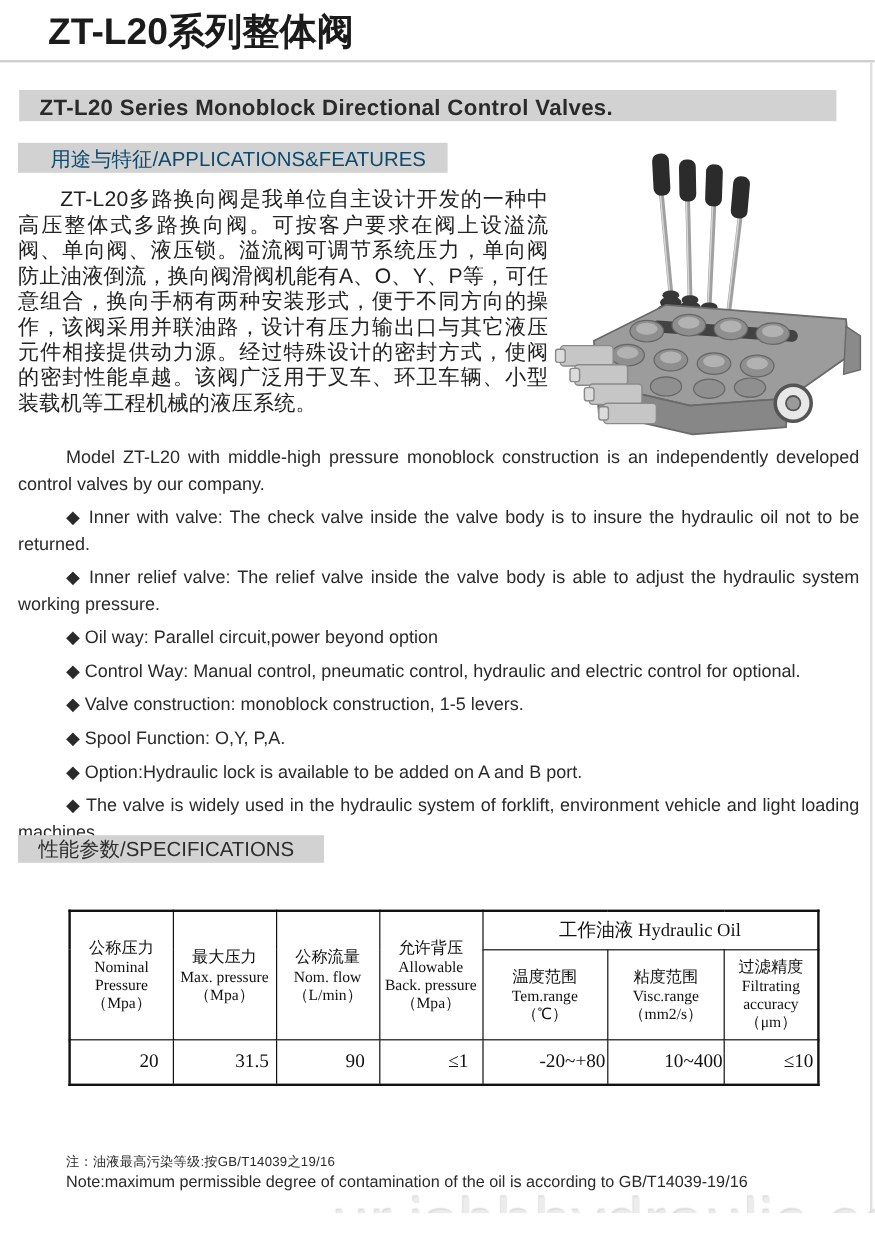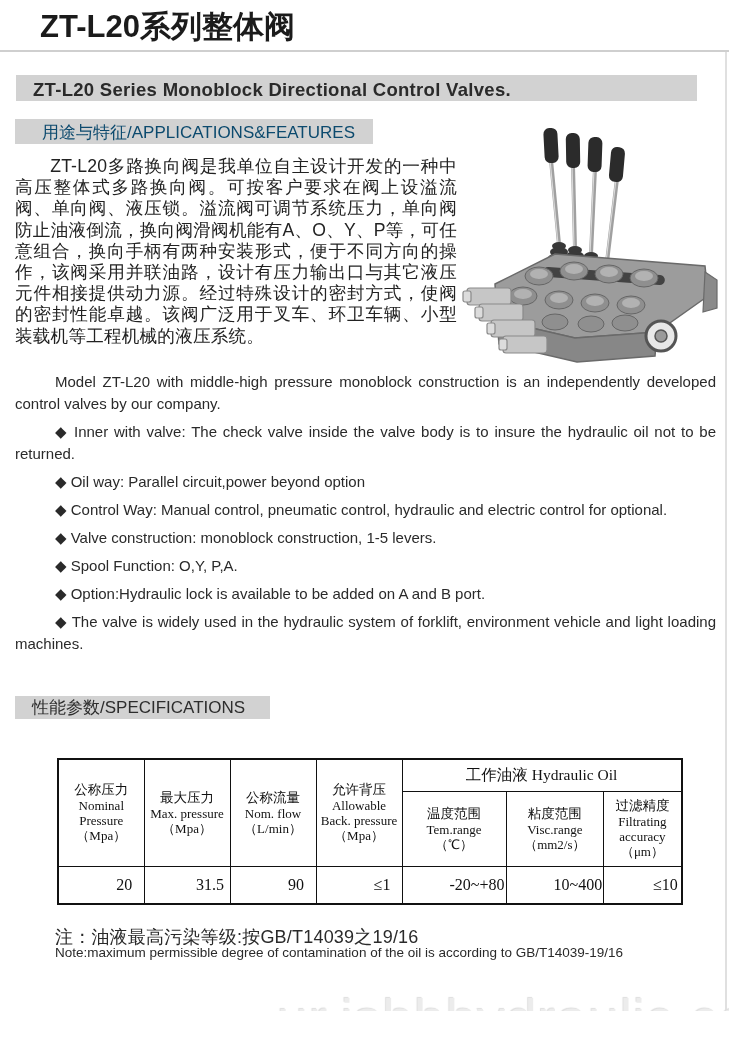--- a/index.html
+++ b/index.html
@@ -41,21 +41,21 @@
   }
   .spec-table td { border:1px solid #111; text-align:center; vertical-align:middle; padding:1px; }
   .spec-table .cn-line { display:block; font-size:13.5px; line-height:17px; }
   .spec-table .en-line { display:block; font-size:13px; line-height:15px; }
   .spec-table .unit-line { display:block; font-size:13px; line-height:16px; }
   .spec-table .group-head { font-size:15.5px; height:32px; }
   .spec-table .val { font-size:16px;padding-left:47px; }
   .row-heads td { height:75px; }
   .row-vals td { height:38px; }
   .note-block { left:55px; top:929px; color:#2a2a2a; }
-  .note-cn { font-size:18px; line-height:16px; letter-spacing:0.2px; }
+  .note-cn { font-size:11px; line-height:16px; letter-spacing:0.2px;margin-top:32px; }
   .note-en { font-size:13.5px; line-height:16px; }
   .watermark {
     left:277px; top:986px; font-size:56px; letter-spacing:0.5px;
     color:#ececec; white-space:nowrap;
     text-shadow:2px 2px 2px #ffffff, -1px -1px 1px #dedede;
   }
 </style>
 </head>
 <body>
 
@@ -157,20 +157,21 @@
       <g>
         <circle cx="206" cy="214" r="15" fill="#e8e8e8" stroke="#555555" stroke-width="3"></circle>
         <circle cx="206" cy="214" r="6" fill="#9a9a9a" stroke="#555555" stroke-width="1.5"></circle>
       </g>
     </svg>
   </div>
 
   <div class="abs en-block">
     <p>Model ZT-L20  with middle-high pressure monoblock construction is an independently developed control valves by our company.</p>
     <p>◆ Inner with valve: The check valve inside the valve body is to insure the hydraulic oil not to be returned.</p>
+    <p>◆ Inner relief valve: The relief valve inside the valve body is able to adjust the hydraulic system working pressure.</p>
     <p>◆ Oil way: Parallel circuit,power beyond option</p>
     <p>◆ Control Way: Manual control, pneumatic control, hydraulic and electric control for optional.</p>
     <p>◆ Valve construction: monoblock construction, 1-5 levers.</p>
     <p>◆ Spool Function: O,Y, P,A.</p>
     <p>◆ Option:Hydraulic lock is available to be added on A and B port.</p>
     <p>◆ The valve is widely used in the hydraulic system of forklift, environment vehicle and light loading machines.</p>
   </div>
 
   <div class="abs gray-bar sec2-bar">
     <span>性能参数/SPECIFICATIONS</span>

